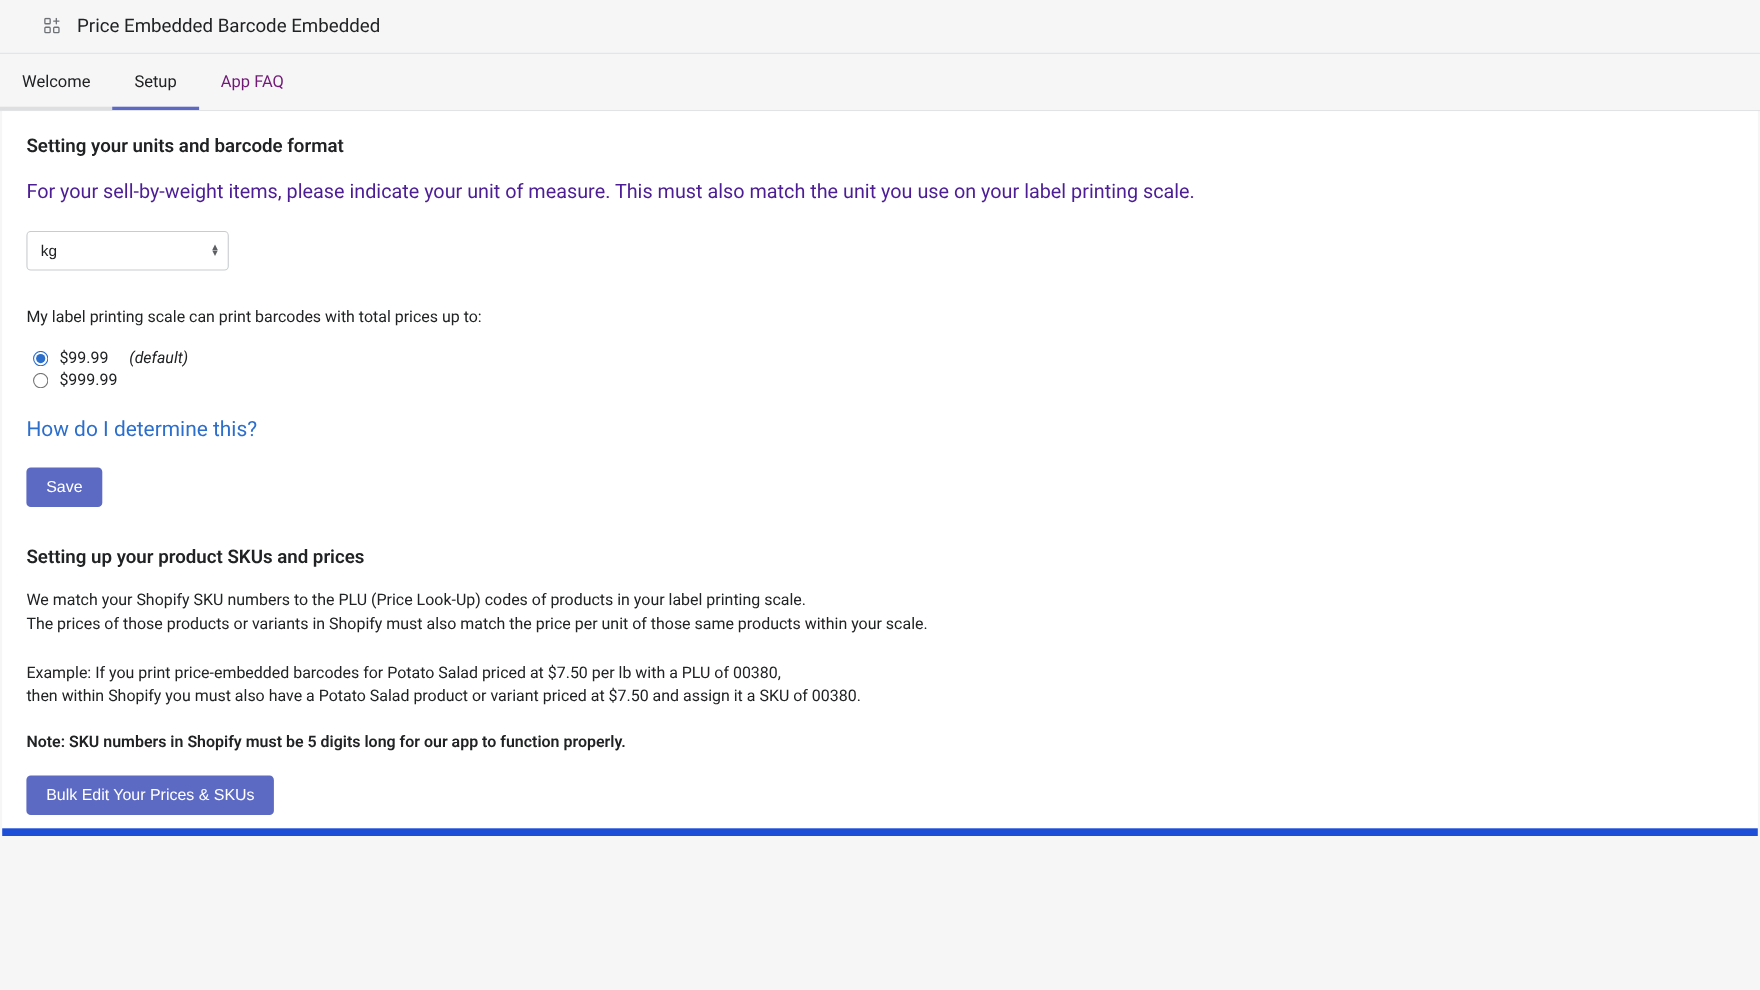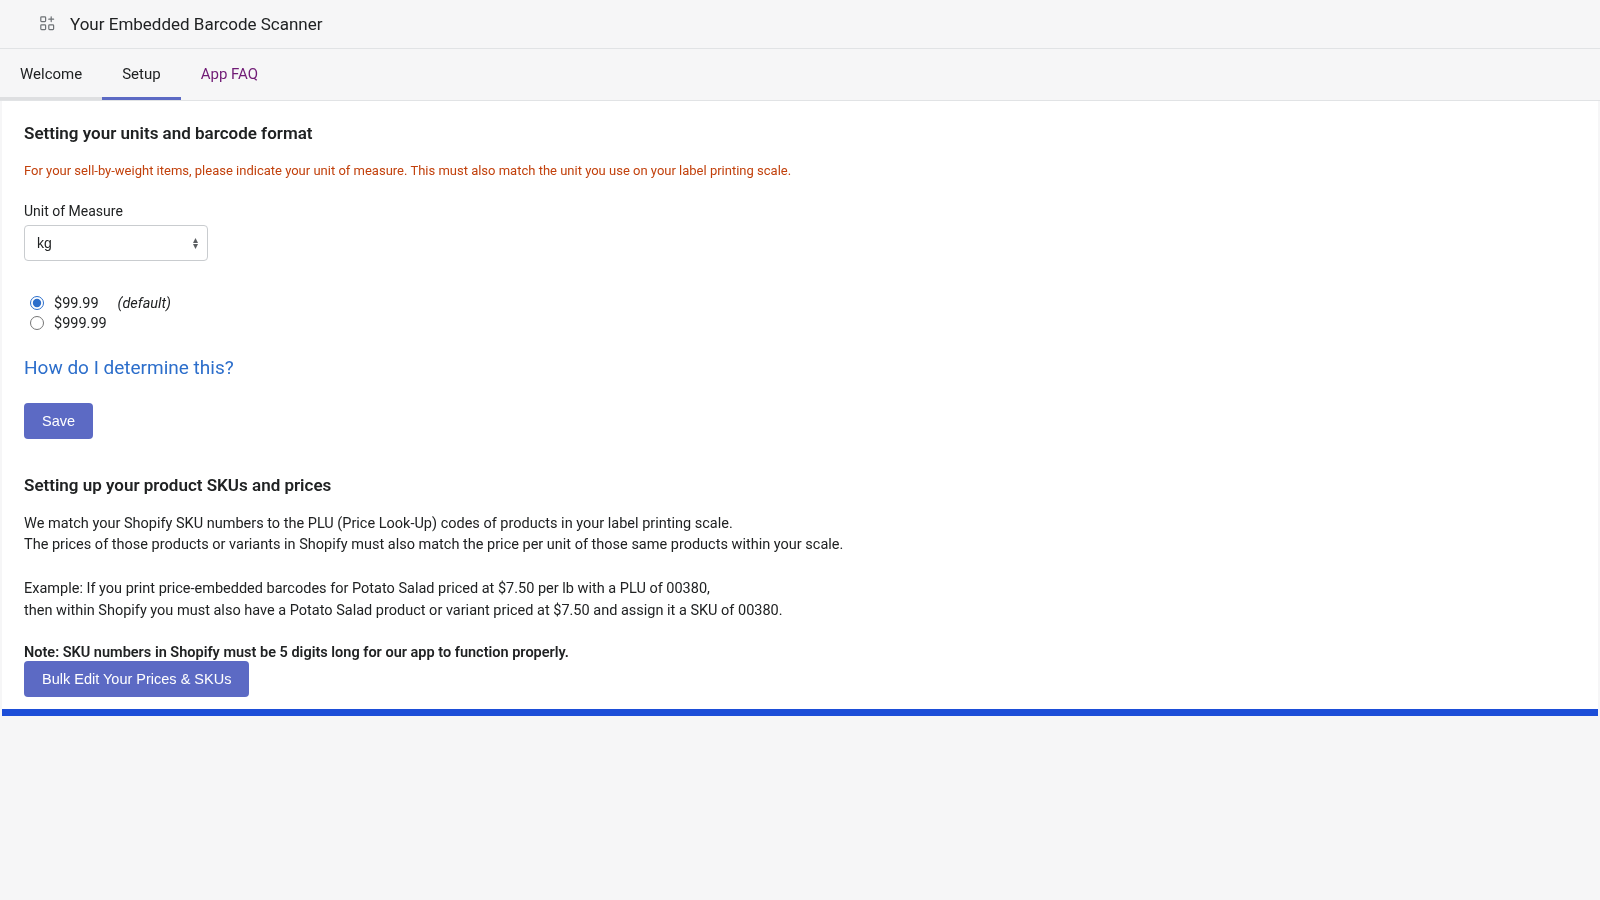--- a/index.html
+++ b/index.html
@@ -75,22 +75,22 @@
     }
 
     .section-heading {
       font-size: 17px;
       font-weight: 600;
       color: #202223;
       margin-bottom: 18px;
     }
 
     .section-desc {
-      font-size: 13px;
-      color: #c2410c;
+      font-size: 18px;
+      color: #4c1d95;
       margin-bottom: 22px;
       line-height: 1.5;
     }
 
     .field-label {
       font-size: 14px;
       color: #202223;
       margin-bottom: 6px;
       display: block;
     }
@@ -189,61 +189,62 @@
       color: #202223;
     }
 
     .para-block {
       margin-bottom: 22px;
     }
 
     .bold-note {
       font-weight: 600;
       font-size: 14.5px;
+      margin-bottom: 22px;
     }
   </style>
 </head>
 <body>
 
 <div class="app-header">
   <span class="app-header-icon">
     <svg width="16" height="16" viewBox="0 0 20 20" fill="none">
       <rect x="1" y="1" width="6" height="6" rx="1" stroke="#6d7175" stroke-width="1.5"></rect>
       <rect x="1" y="11" width="6" height="6" rx="1" stroke="#6d7175" stroke-width="1.5"></rect>
       <rect x="11" y="11" width="6" height="6" rx="1" stroke="#6d7175" stroke-width="1.5"></rect>
       <line x1="14" y1="1" x2="14" y2="7" stroke="#6d7175" stroke-width="1.5" stroke-linecap="round"></line>
       <line x1="11" y1="4" x2="17" y2="4" stroke="#6d7175" stroke-width="1.5" stroke-linecap="round"></line>
     </svg>
   </span>
-  <span class="app-header-title">Your Embedded Barcode Scanner</span>
+  <span class="app-header-title">Price Embedded Barcode Embedded</span>
 </div>
 
 <div class="tabs">
   <div class="tab inactive-dark">Welcome</div>
   <div class="tab active">Setup</div>
   <div class="tab">App FAQ</div>
 </div>
 
 <div class="content">
 
   
   <h2 class="section-heading">Setting your units and barcode format</h2>
   <p class="section-desc">For your sell-by-weight items, please indicate your unit of measure. This must also match the unit you use on your label printing scale.</p>
 
-  <label class="field-label">Unit of Measure</label>
   <div class="select-wrapper">
     <select class="select">
       <option>kg</option>
     </select>
     <span class="select-arrows">
       <span>▴</span>
         <span>▾</span>
     </span>
   </div>
 
+  <p class="radio-question">My label printing scale can print barcodes with total prices up to:</p>
 
   <div class="radio-group">
     <label class="radio-item">
       <input type="radio" name="pricecap" checked="" style="">
       <span>$99.99</span>
       <span class="suffix">(default)</span>
     </label>
     <label class="radio-item">
       <input type="radio" name="pricecap" style="">
       <span>$999.99</span>

